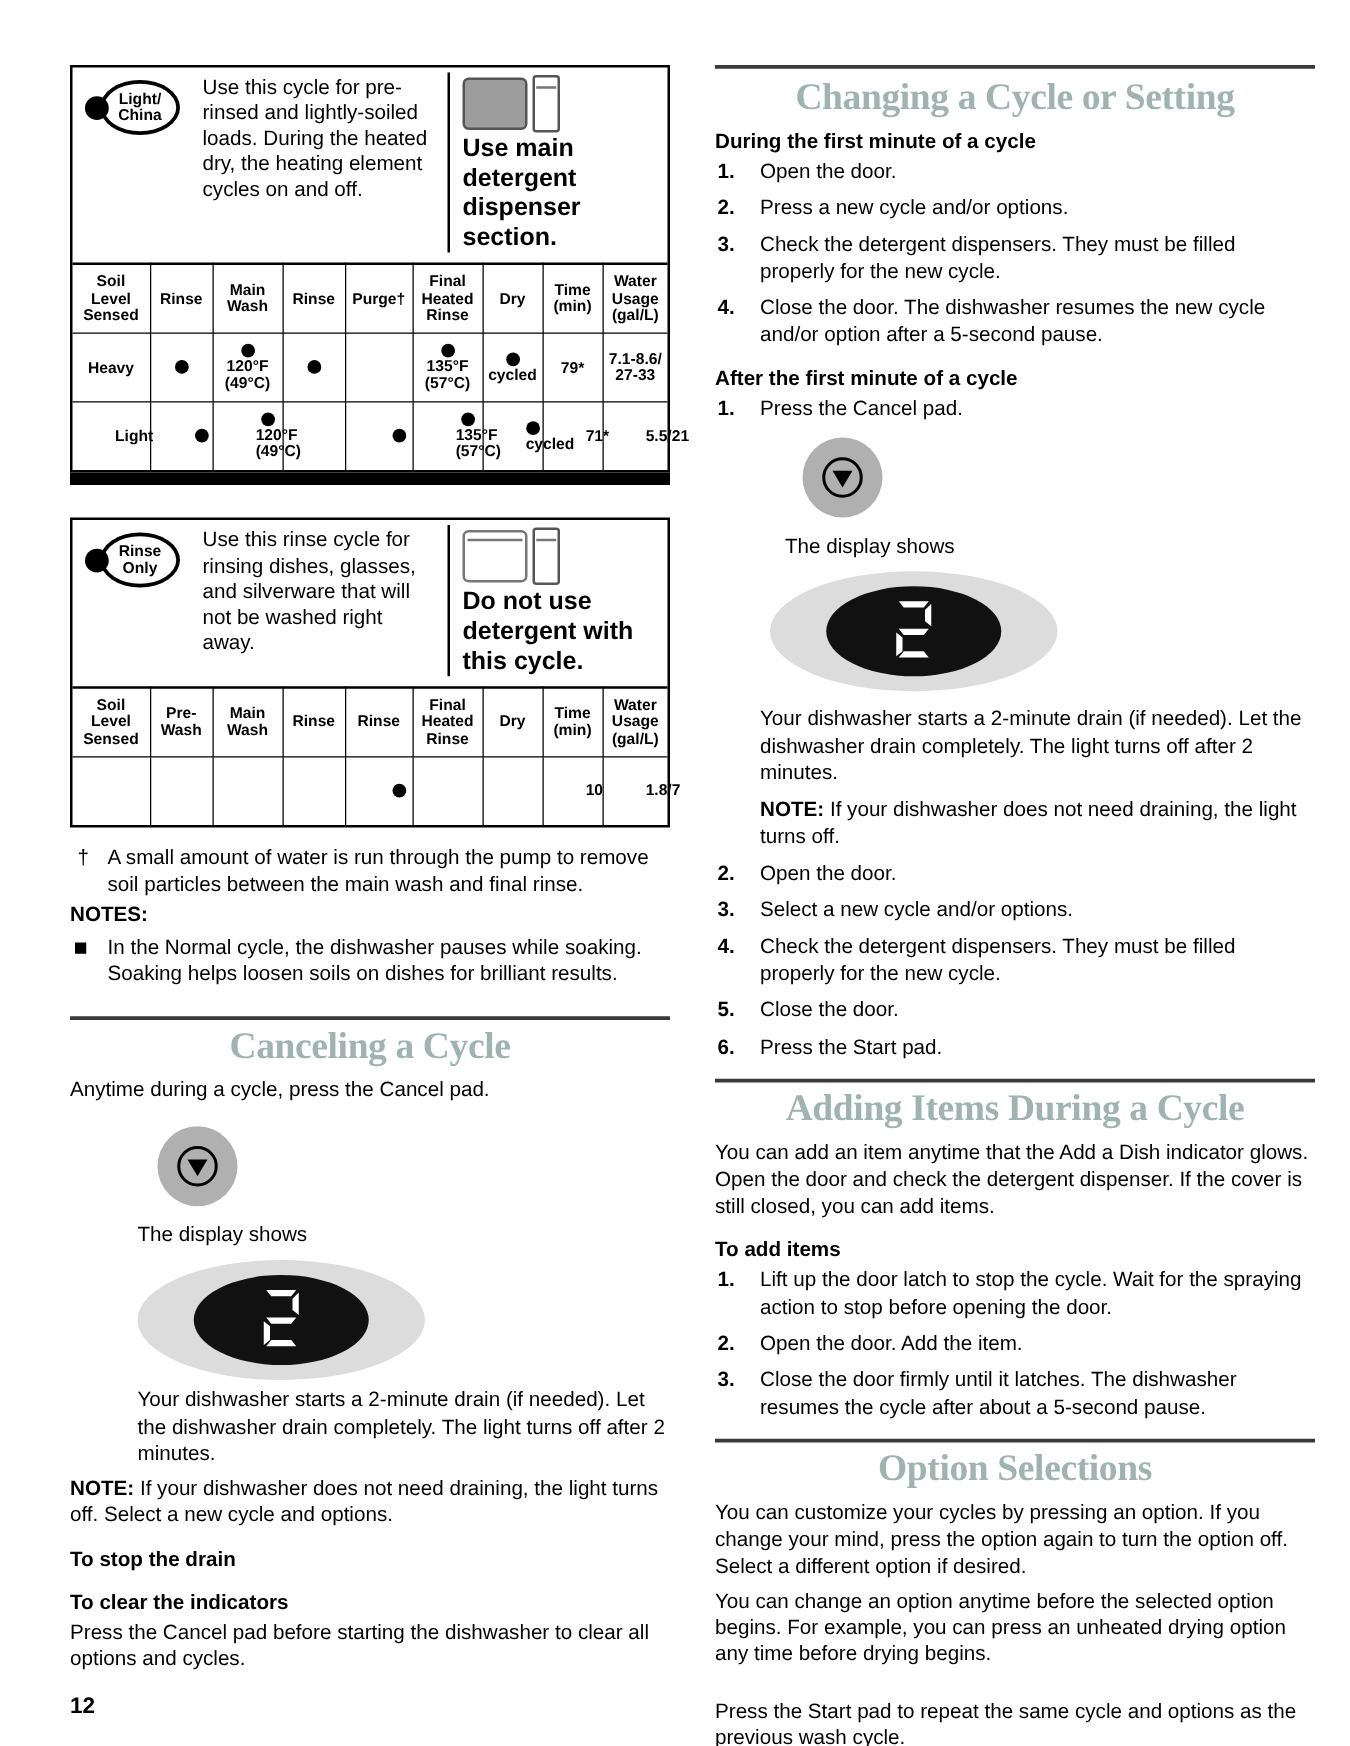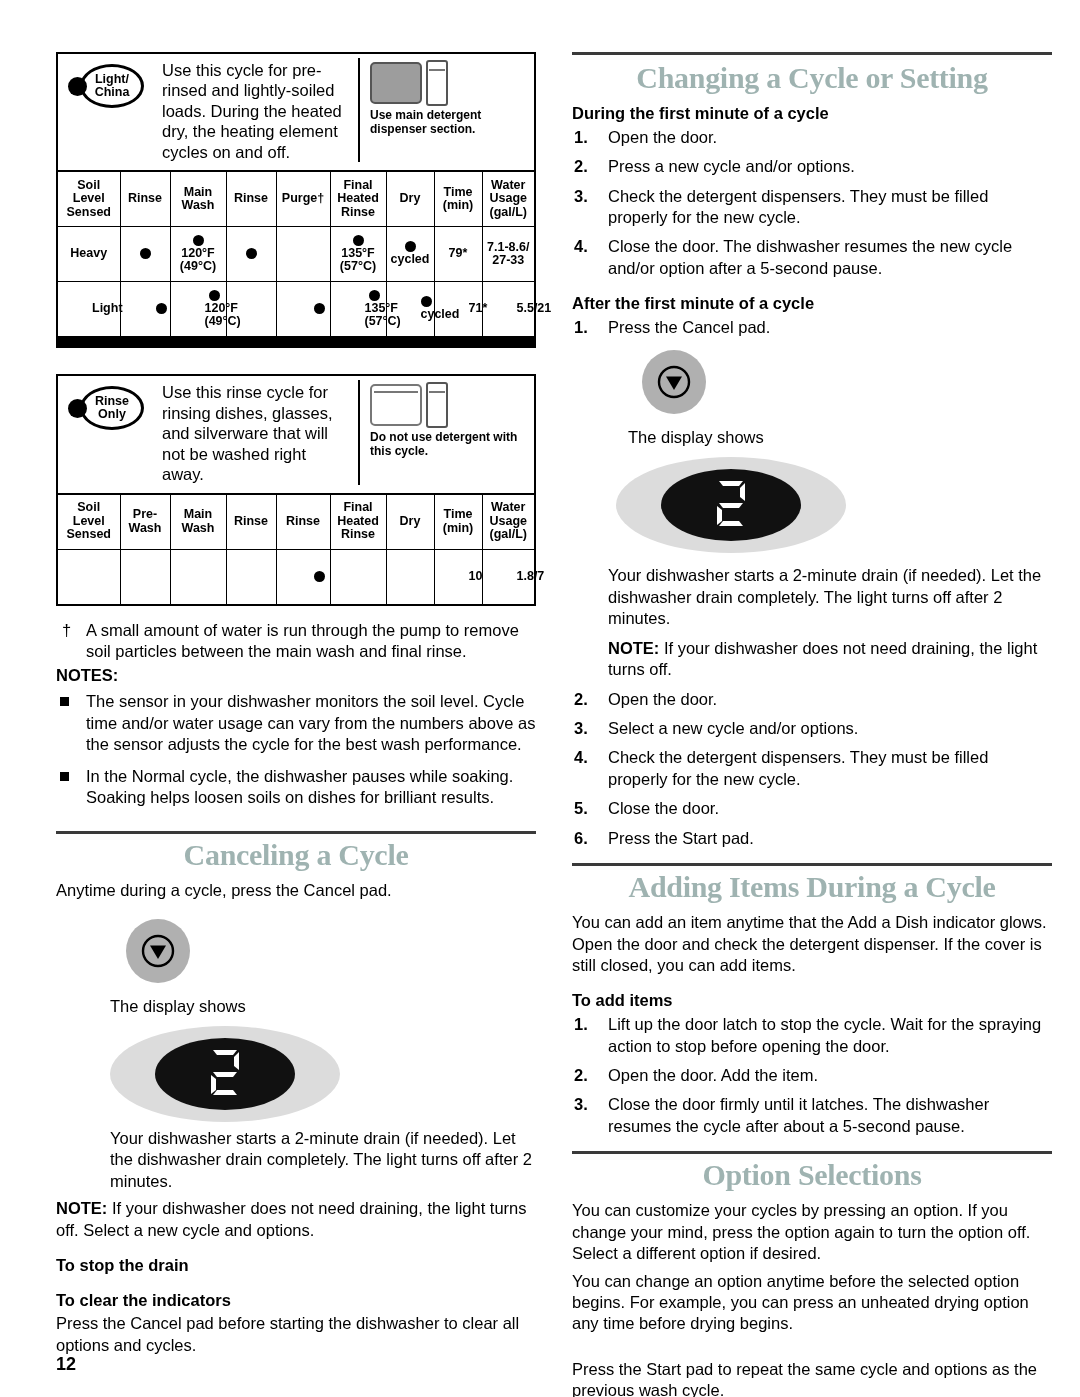--- a/index.html
+++ b/index.html
@@ -184,21 +184,21 @@
     border-radius: 3px;
     background: #fff;
     box-sizing: border-box;
   }
   .disp-pre::after {
     content:"";
     position:absolute; left:1px; right:1px; top:7px;
     border-top:2px solid #777;
   }
   .disp-text {
-    font-size: 12px;
+    font-size: 20px;
     font-weight: bold;
     line-height: 1.18;
   }
 
   table.cycle-table {
     border-collapse: collapse;
     width: 100%;
     table-layout: fixed;
     border-top: 2px solid #000;
   }
@@ -427,21 +427,20 @@
         </tbody>
       </table>
     </div>
 
     <div class="dagger-note" style="margin-top:14px;">
       <span class="dg">†</span>
       <span>A small amount of water is run through the pump to remove soil particles between the main wash and final rinse.</span>
     </div>
     <div class="notes-label">NOTES:</div>
     <ul class="bullets">
-      <li><span class="sq"></span><span>The sensor in your dishwasher monitors the soil level. Cycle time and/or water usage can vary from the numbers above as the sensor adjusts the cycle for the best wash performance.</span></li>
       <li><span class="sq"></span><span>In the Normal cycle, the dishwasher pauses while soaking. Soaking helps loosen soils on dishes for brilliant results.</span></li>
     </ul>
 
     <div class="spacer-rule" style="margin-top:22px;"></div>
     <h2 class="section-title">Canceling a Cycle</h2>
     <p class="body first">Anytime during a cycle, press the Cancel pad.</p>
 
     <div class="cancel-pad">
       <svg width="38" height="38" viewBox="0 0 38 38" aria-hidden="true">
         <circle cx="19" cy="19" r="15" fill="none" stroke="#000" stroke-width="2.4"></circle>

